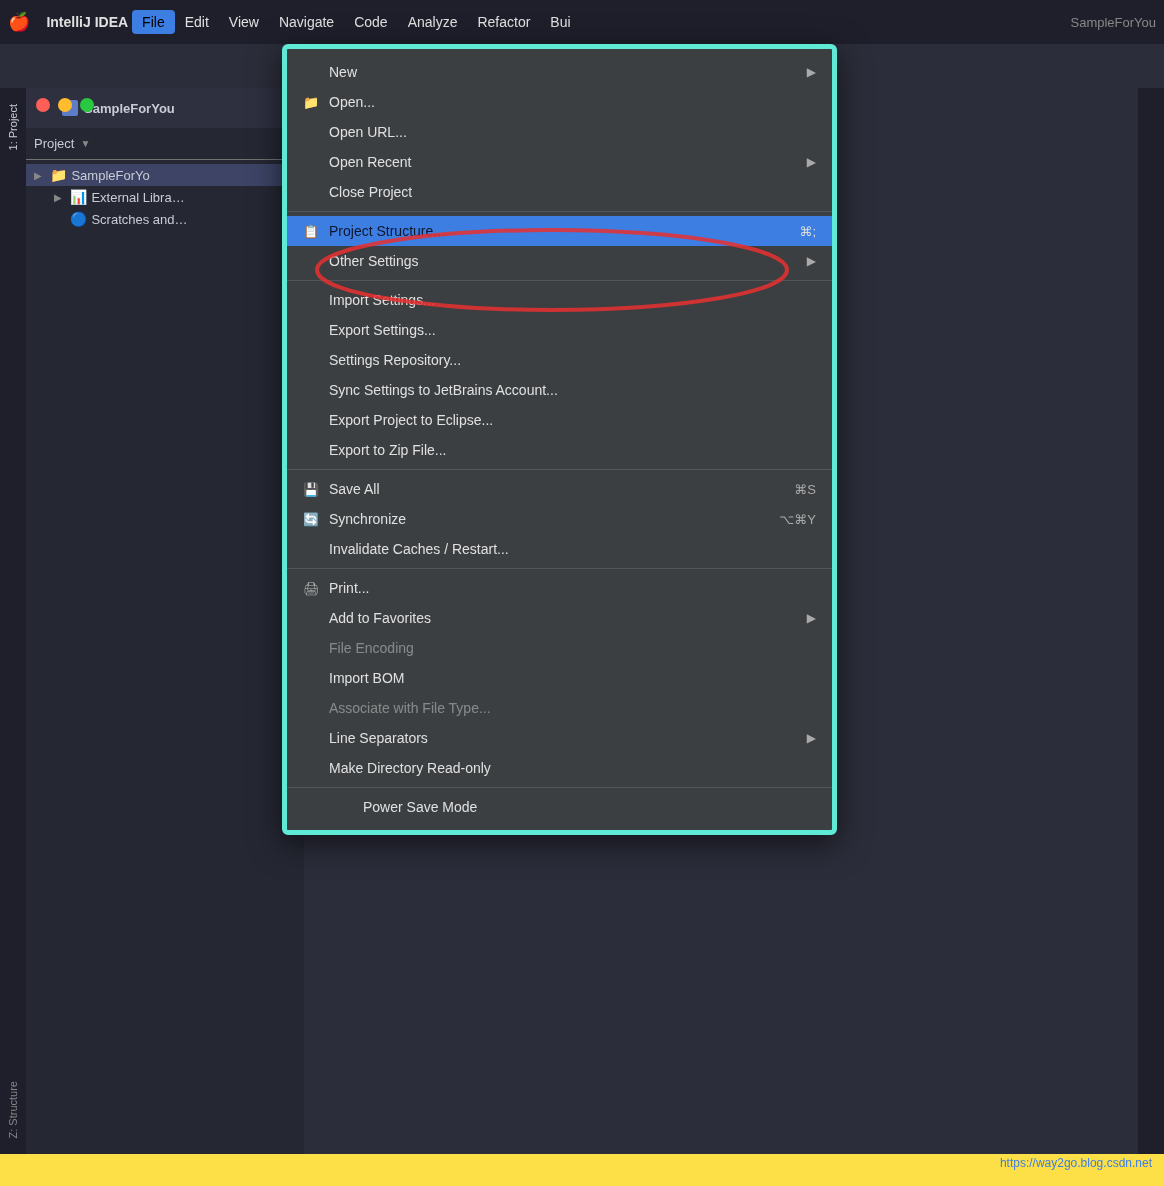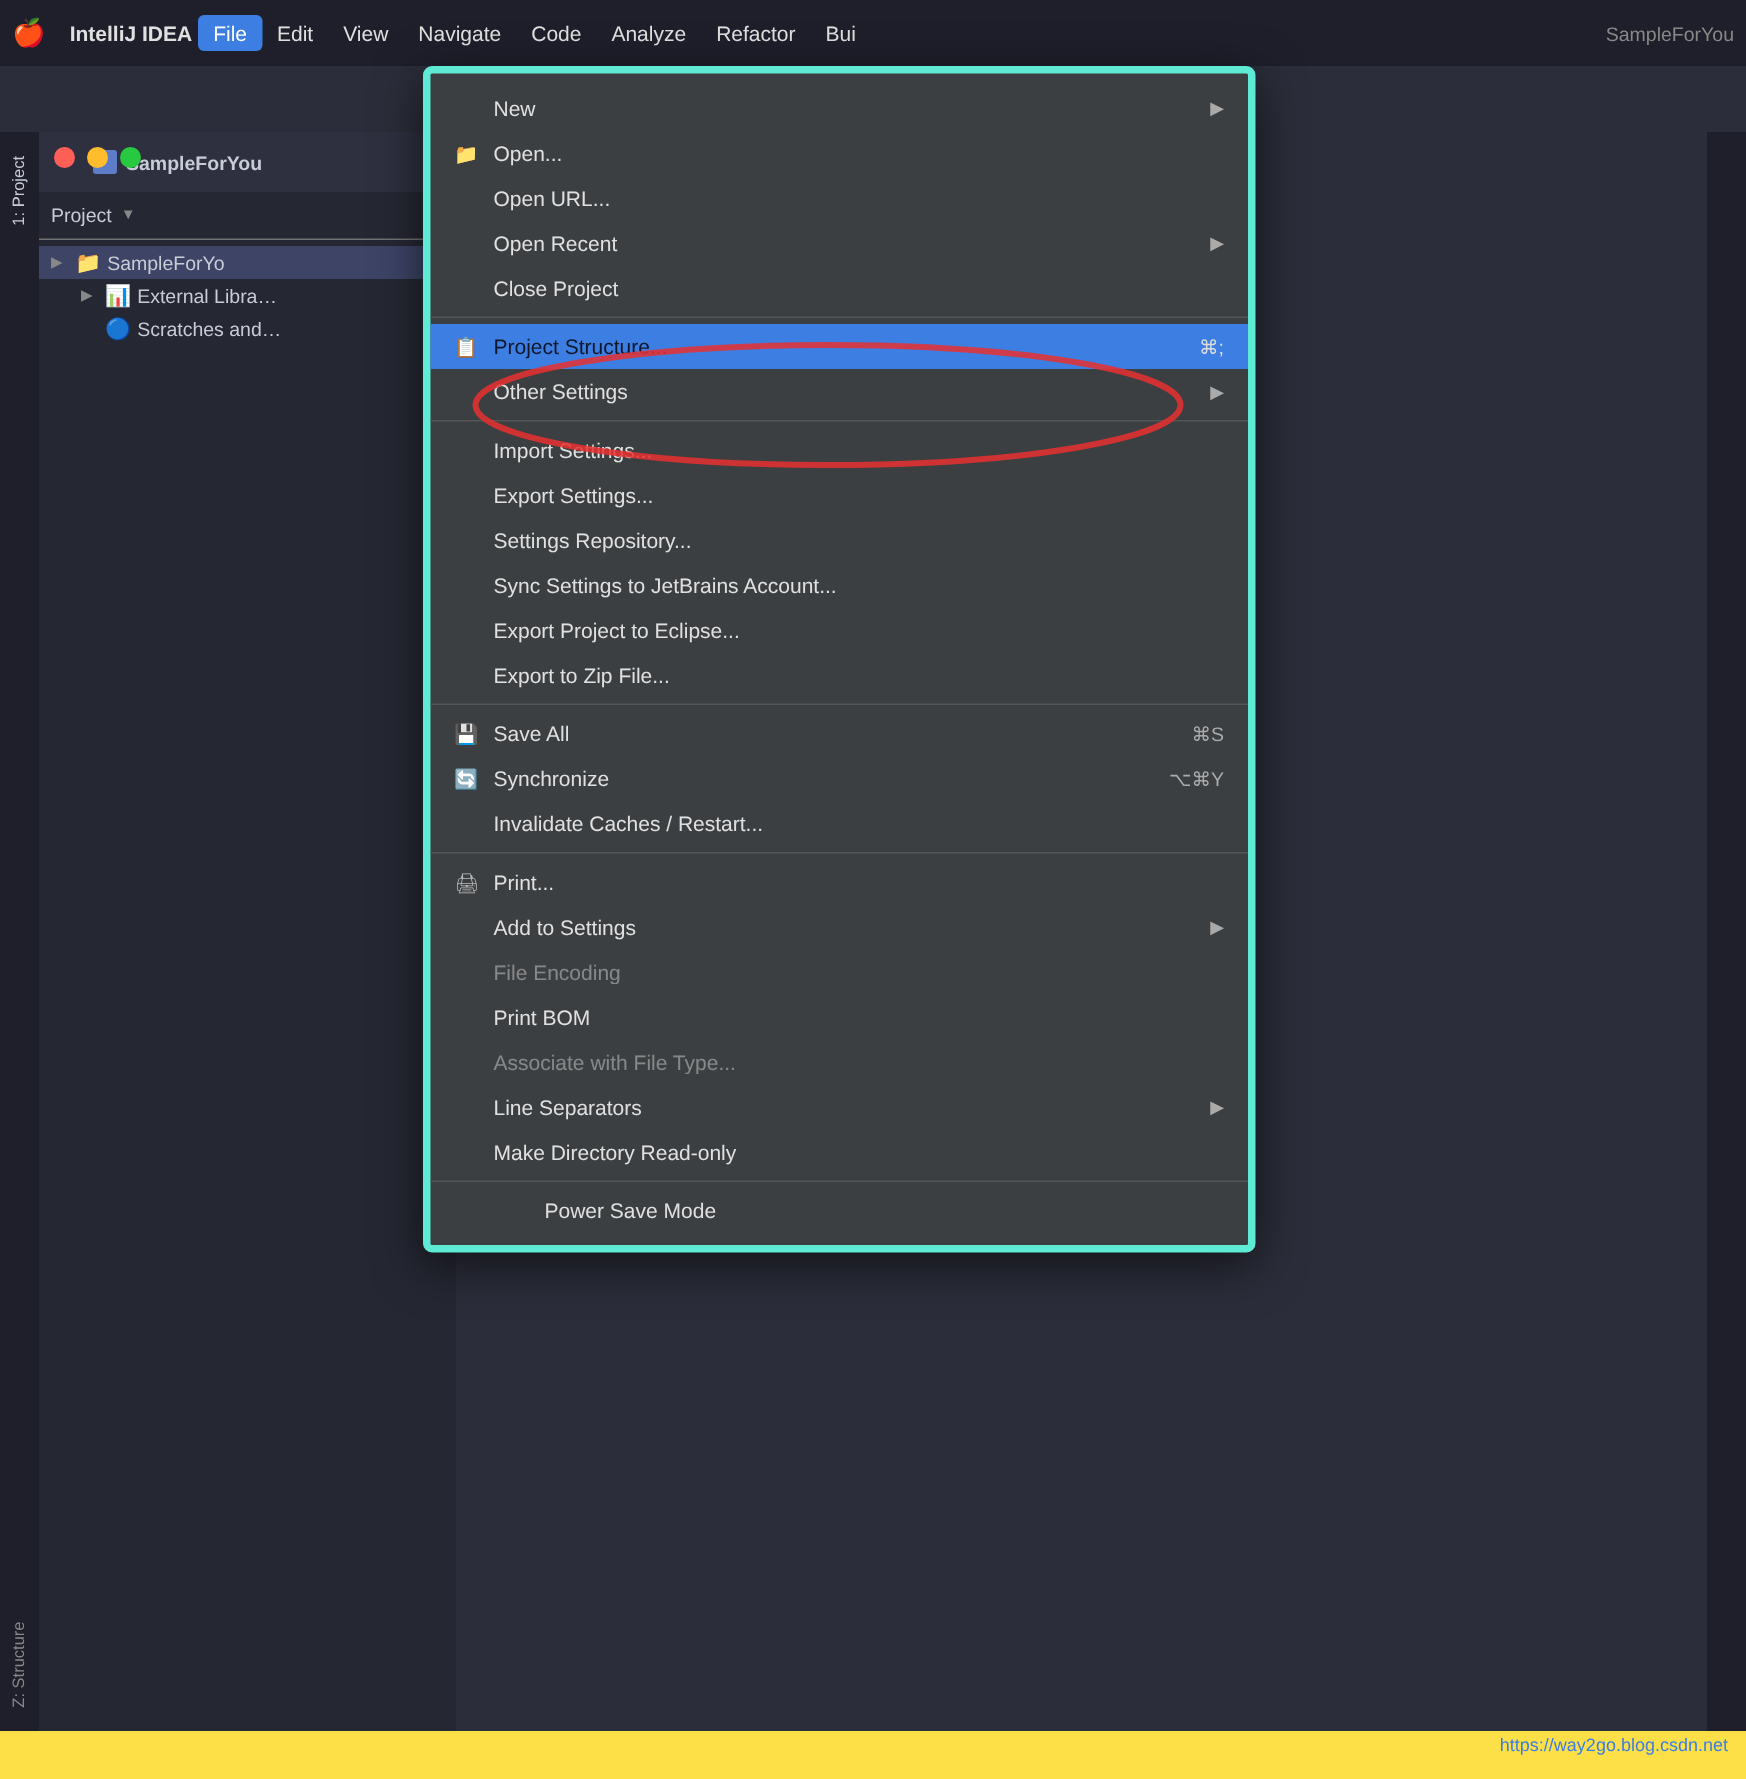--- a/index.html
+++ b/index.html
@@ -32,21 +32,21 @@
     .menu-bar-item {
       color: #e0e0e0;
       font-size: 14px;
       font-weight: 400;
       padding: 4px 10px;
       border-radius: 4px;
       cursor: pointer;
     }
     .menu-bar-item.active {
       background: #3d7ee3;
-      color: #ffffff;
+      color: #000000;
     }
     .menu-bar-app {
       font-weight: 600;
       color: #e0e0e0;
       font-size: 14px;
       margin-right: 4px;
     }
 
     
     .ide-bg {
@@ -449,30 +449,30 @@
     </div>
   </div>
 
   <div class="menu-section">
     <div class="menu-item">
       <span class="menu-item-icon">🖨</span>
       <span class="menu-item-label">Print...</span>
     </div>
     <div class="menu-item">
       <span class="menu-item-icon"></span>
-      <span class="menu-item-label">Add to Settings</span>
+      <span class="menu-item-label">Add to Favorites</span>
       <span class="menu-arrow">▶</span>
     </div>
     <div class="menu-item disabled">
       <span class="menu-item-icon"></span>
       <span class="menu-item-label">File Encoding</span>
     </div>
     <div class="menu-item">
       <span class="menu-item-icon"></span>
-      <span class="menu-item-label">Print BOM</span>
+      <span class="menu-item-label">Import BOM</span>
     </div>
     <div class="menu-item disabled">
       <span class="menu-item-icon"></span>
       <span class="menu-item-label">Associate with File Type...</span>
     </div>
     <div class="menu-item">
       <span class="menu-item-icon"></span>
       <span class="menu-item-label">Line Separators</span>
       <span class="menu-arrow">▶</span>
     </div>

